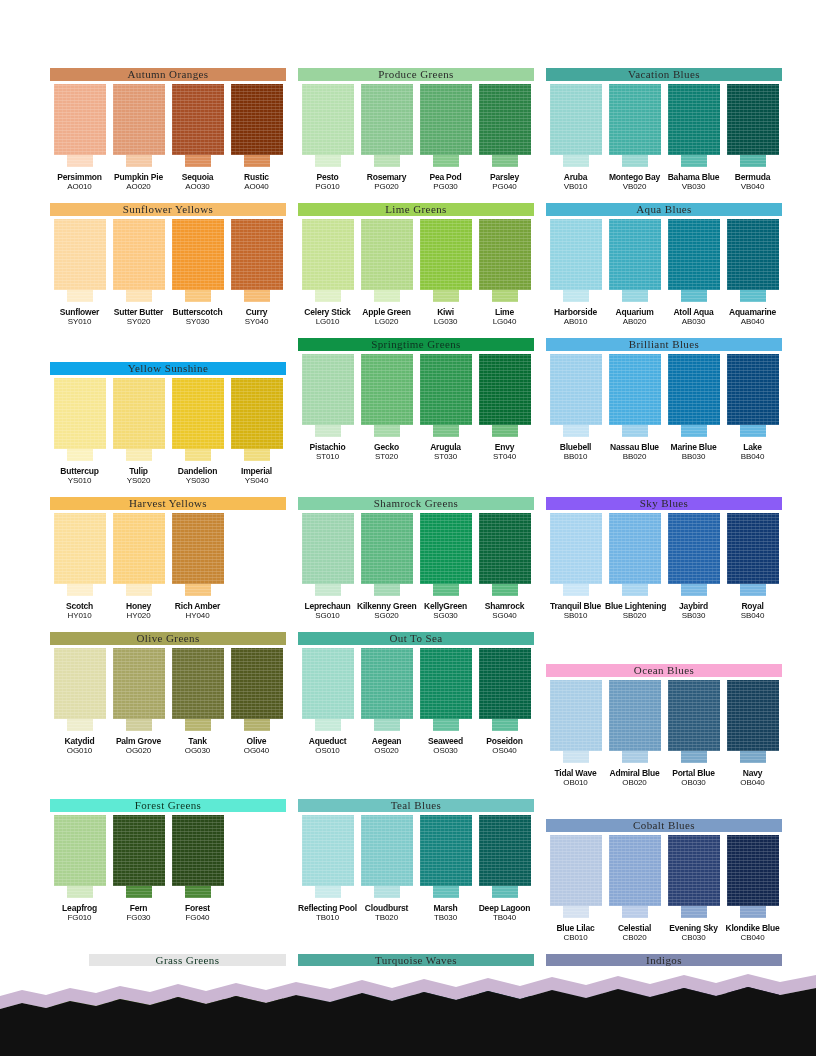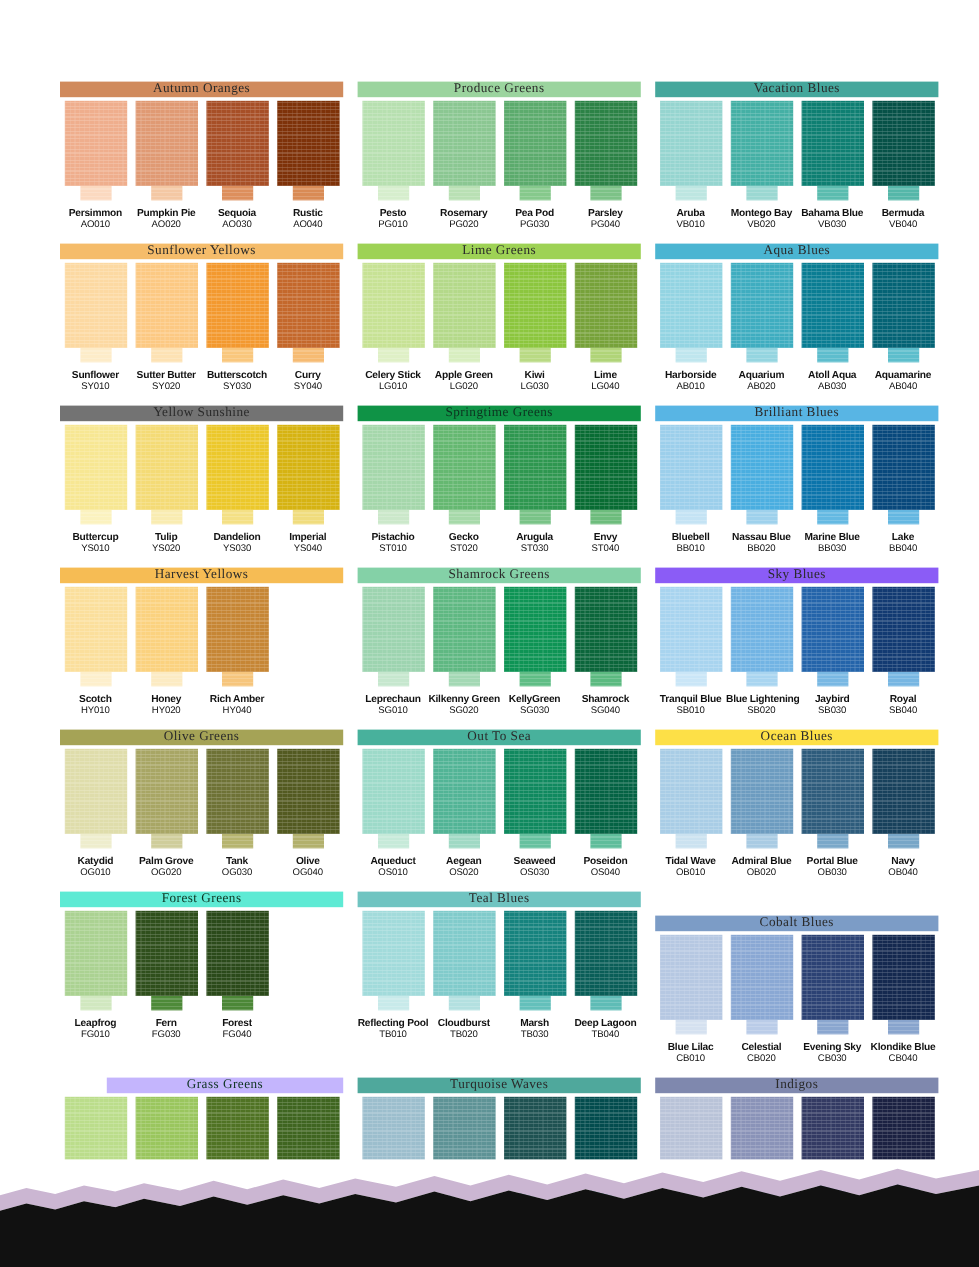--- a/index.html
+++ b/index.html
@@ -479,21 +479,21 @@
               <div class="labels">
                 <div class="nm">Aquamarine</div>
                 <div class="cd">AB040</div>
               </div>
             </div>
           </div>
         </div>
       </div>
       <div class="row">
         <div class="family">
-          <div class="family-header" style="background: #737373;">Yellow Sunshine</div>
+          <div class="family-header" style="background: #0ea5e9; margin-top: 24px;">Yellow Sunshine</div>
           <div class="swatches">
             <div class="sw">
               <div class="chip" style="background: rgb(247, 231, 147);">
                 <div class="tex"></div>
               </div>
               <div class="tabwrap">
                 <div class="tab" style="background: rgb(251, 242, 191); margin-left: 13px;">
                   <div class="tex"></div>
                 </div>
               </div>
@@ -957,21 +957,21 @@
                 </div>
               </div>
               <div class="labels">
                 <div class="nm">Poseidon</div>
                 <div class="cd">OS040</div>
               </div>
             </div>
           </div>
         </div>
         <div class="family">
-          <div class="family-header" style="background: #fde047;">Ocean Blues</div>
+          <div class="family-header" style="background: #f9a8d4; margin-top: 32px;">Ocean Blues</div>
           <div class="swatches">
             <div class="sw">
               <div class="chip" style="background: rgb(169, 205, 230);">
                 <div class="tex"></div>
               </div>
               <div class="tabwrap">
                 <div class="tab" style="background: rgb(203, 226, 240); margin-left: 13px;">
                   <div class="tex"></div>
                 </div>
               </div>
@@ -1191,21 +1191,21 @@
               <div class="labels">
                 <div class="nm">Klondike Blue</div>
                 <div class="cd">CB040</div>
               </div>
             </div>
           </div>
         </div>
       </div>
       <div class="row">
         <div class="family">
-          <div class="family-header dark" style="background: #c4b5fd; margin-left: 39px;">Grass Greens</div>
+          <div class="family-header dark" style="background: #e5e5e5; margin-left: 39px;">Grass Greens</div>
           <div class="swatches">
             <div class="sw">
               <div class="chip" style="background: rgb(187, 221, 139);">
                 <div class="tex"></div>
               </div>
               <div class="tabwrap">
                 <div class="tab" style="background: rgb(217, 237, 188); margin-left: 13px;">
                   <div class="tex"></div>
                 </div>
               </div>

